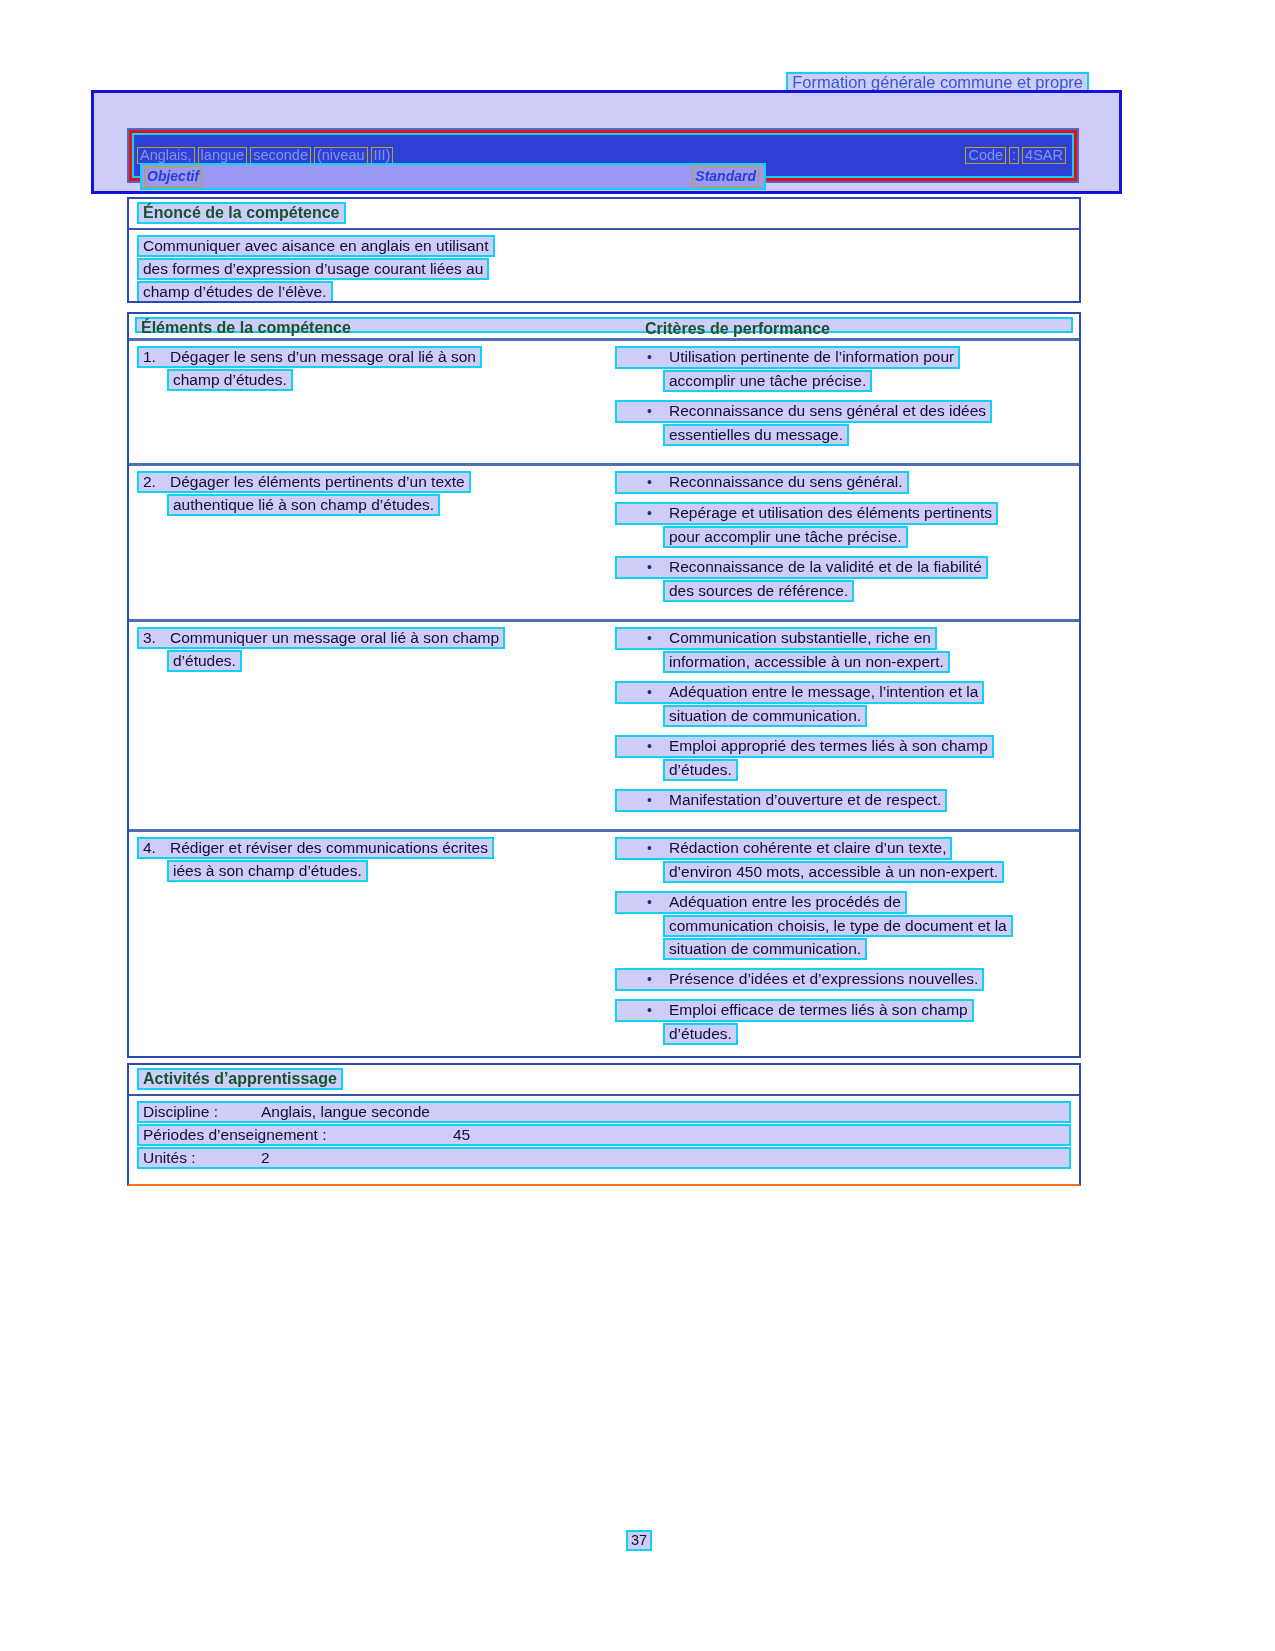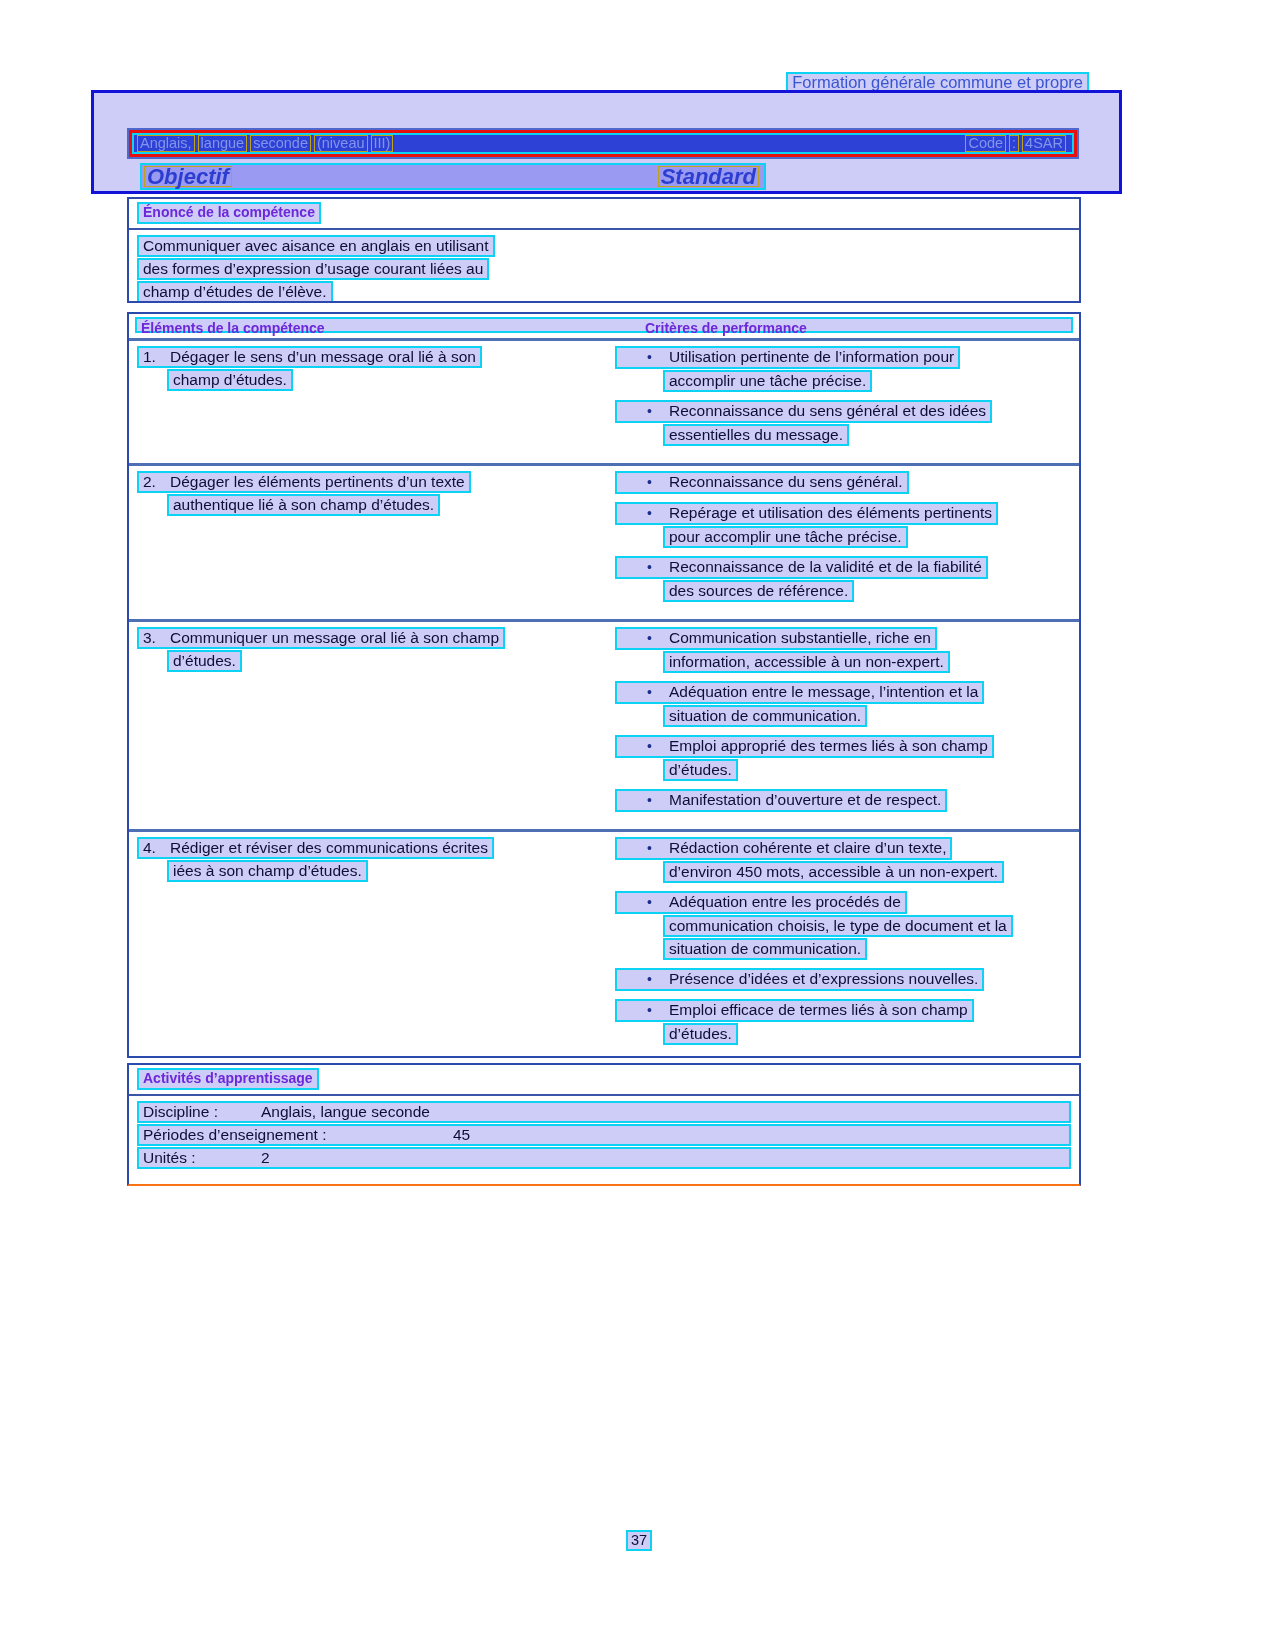--- a/index.html
+++ b/index.html
@@ -2,38 +2,38 @@
 <html><head>
 <meta charset="utf-8">
 <style>
   html,body{margin:0;padding:0;background:#ffffff;}
   .page{position:relative;width:1275px;height:1651px;background:#ffffff;overflow:hidden;
         font-family:"Liberation Sans", sans-serif;}
 
   
   .hl{display:table;background:#cdcdf8;border:2px solid #0cd2f4;color:#0e0e38;
       font-size:15.5px;line-height:17px;padding:0 4px 1px 4px;margin-bottom:1px;white-space:nowrap;}
-  .hd{font-weight:bold;font-size:14px;color:#6d28d9;}
+  .hd{font-weight:bold;font-size:16px;color:#14532d;}
 
   
   .formation{position:absolute;top:72px;right:186px;color:#3a55d0;font-size:16.5px;}
 
   
   .bigbox{position:absolute;top:90px;left:91px;width:1025px;height:98px;
           background:#cdcdf8;border:3px solid #1212d8;}
   .coursebar{position:absolute;left:33px;top:35px;width:948px;background:#5068cc;padding:2px;}
   .redrect{border:3px solid #e80f0f;background:#2e41d6;}
   .cyanline{border:2px solid #0cd2f4;display:flex;justify-content:space-between;
-            align-items:flex-start;padding:0 3px;height:17px;}
+            align-items:flex-start;padding:12px 3px;height:17px;}
   .words{display:flex;align-items:center;}
   .wbox{border:1px solid #bfa218;color:#8394ea;font-size:14.5px;line-height:15px;
         padding:0 2px;margin-right:3px;white-space:pre;}
   .objstd{position:absolute;left:46px;top:70px;width:618px;height:23px;background:#9a9af2;
           border:2px solid #0cd2f4;display:flex;justify-content:space-between;align-items:center;padding:0 2px;}
-  .objstd .wbox{color:#2b3ed0;font-weight:bold;font-style:italic;font-size:22px;line-height:19px;}
+  .objstd .wbox{color:#2b3ed0;font-weight:bold;font-style:italic;font-size:14px;line-height:19px;}
 
   
   .box{position:absolute;left:127px;width:954px;box-sizing:border-box;background:#ffffff;
        border:2px solid #2c49ae;overflow:hidden;}
   .box-head{padding:3px 8px 3px 8px;border-bottom:2px solid #3a55a8;}
   .box-body{padding:5px 8px 4px 8px;}
   .enonce-box{top:197px;height:106px;}
   .elements-box{top:312px;height:746px;}
   .activites-box{top:1063px;height:123px;border-bottom:2px solid #f97316;}
 

